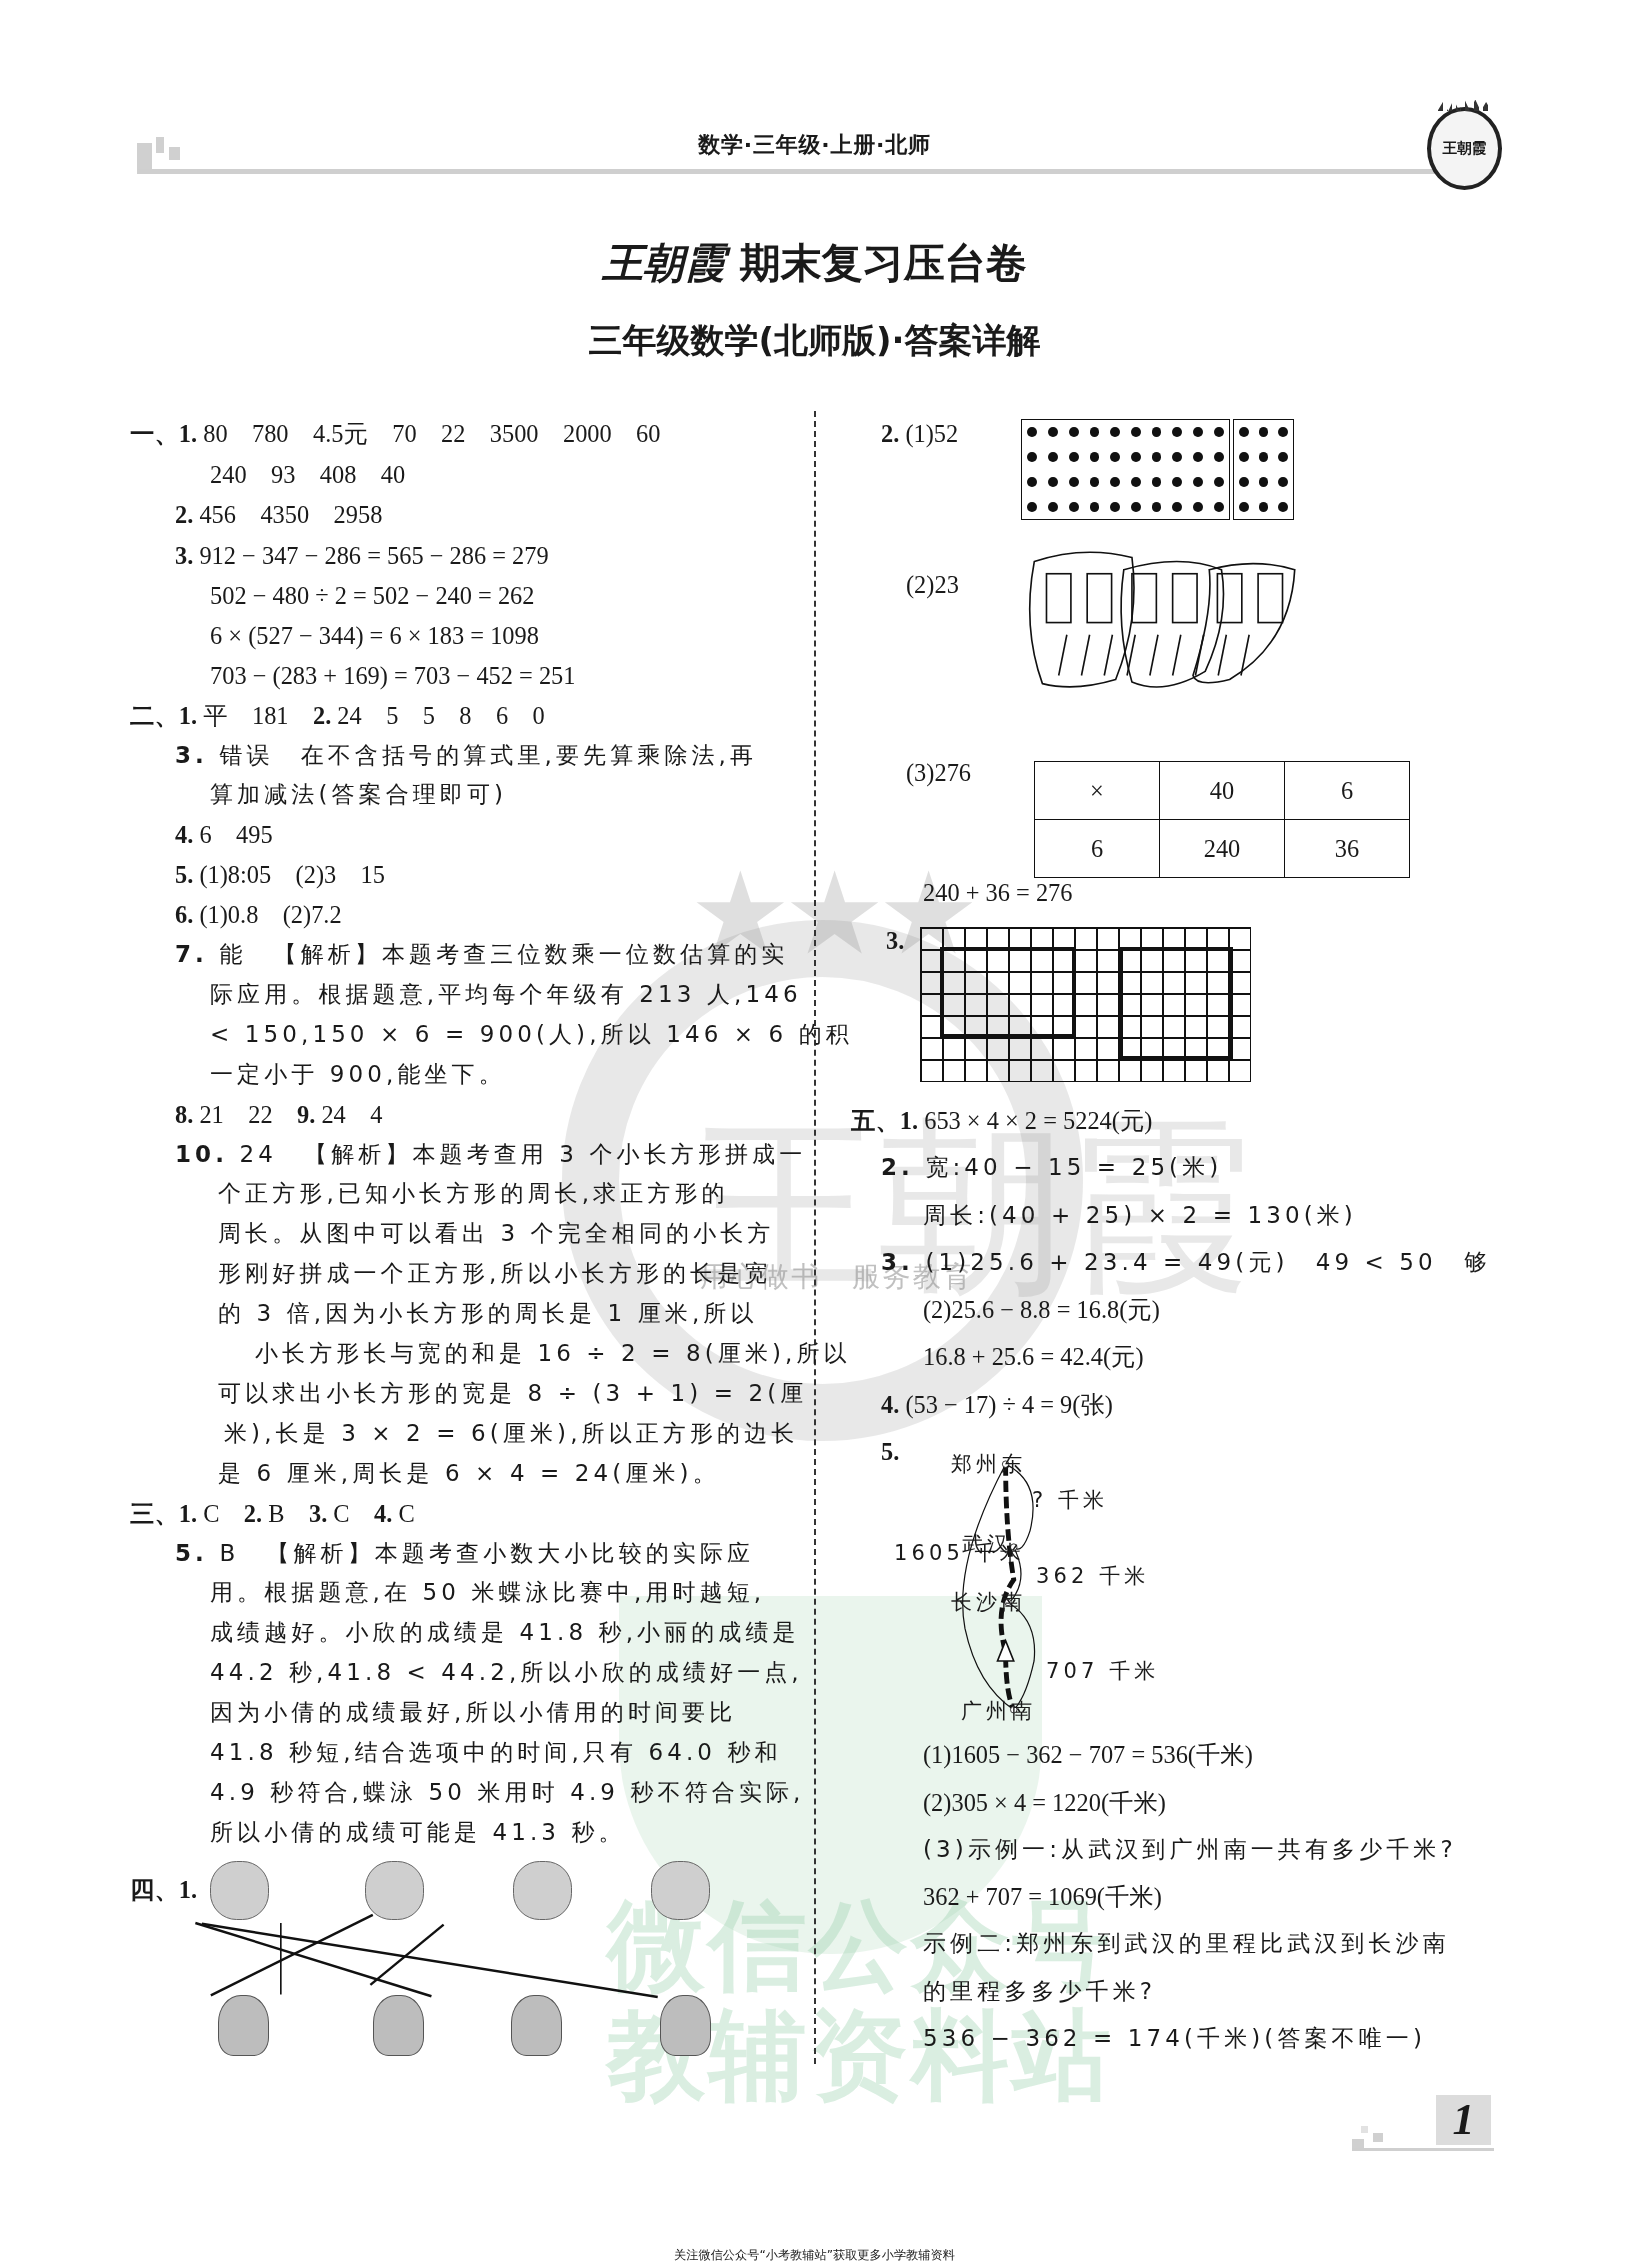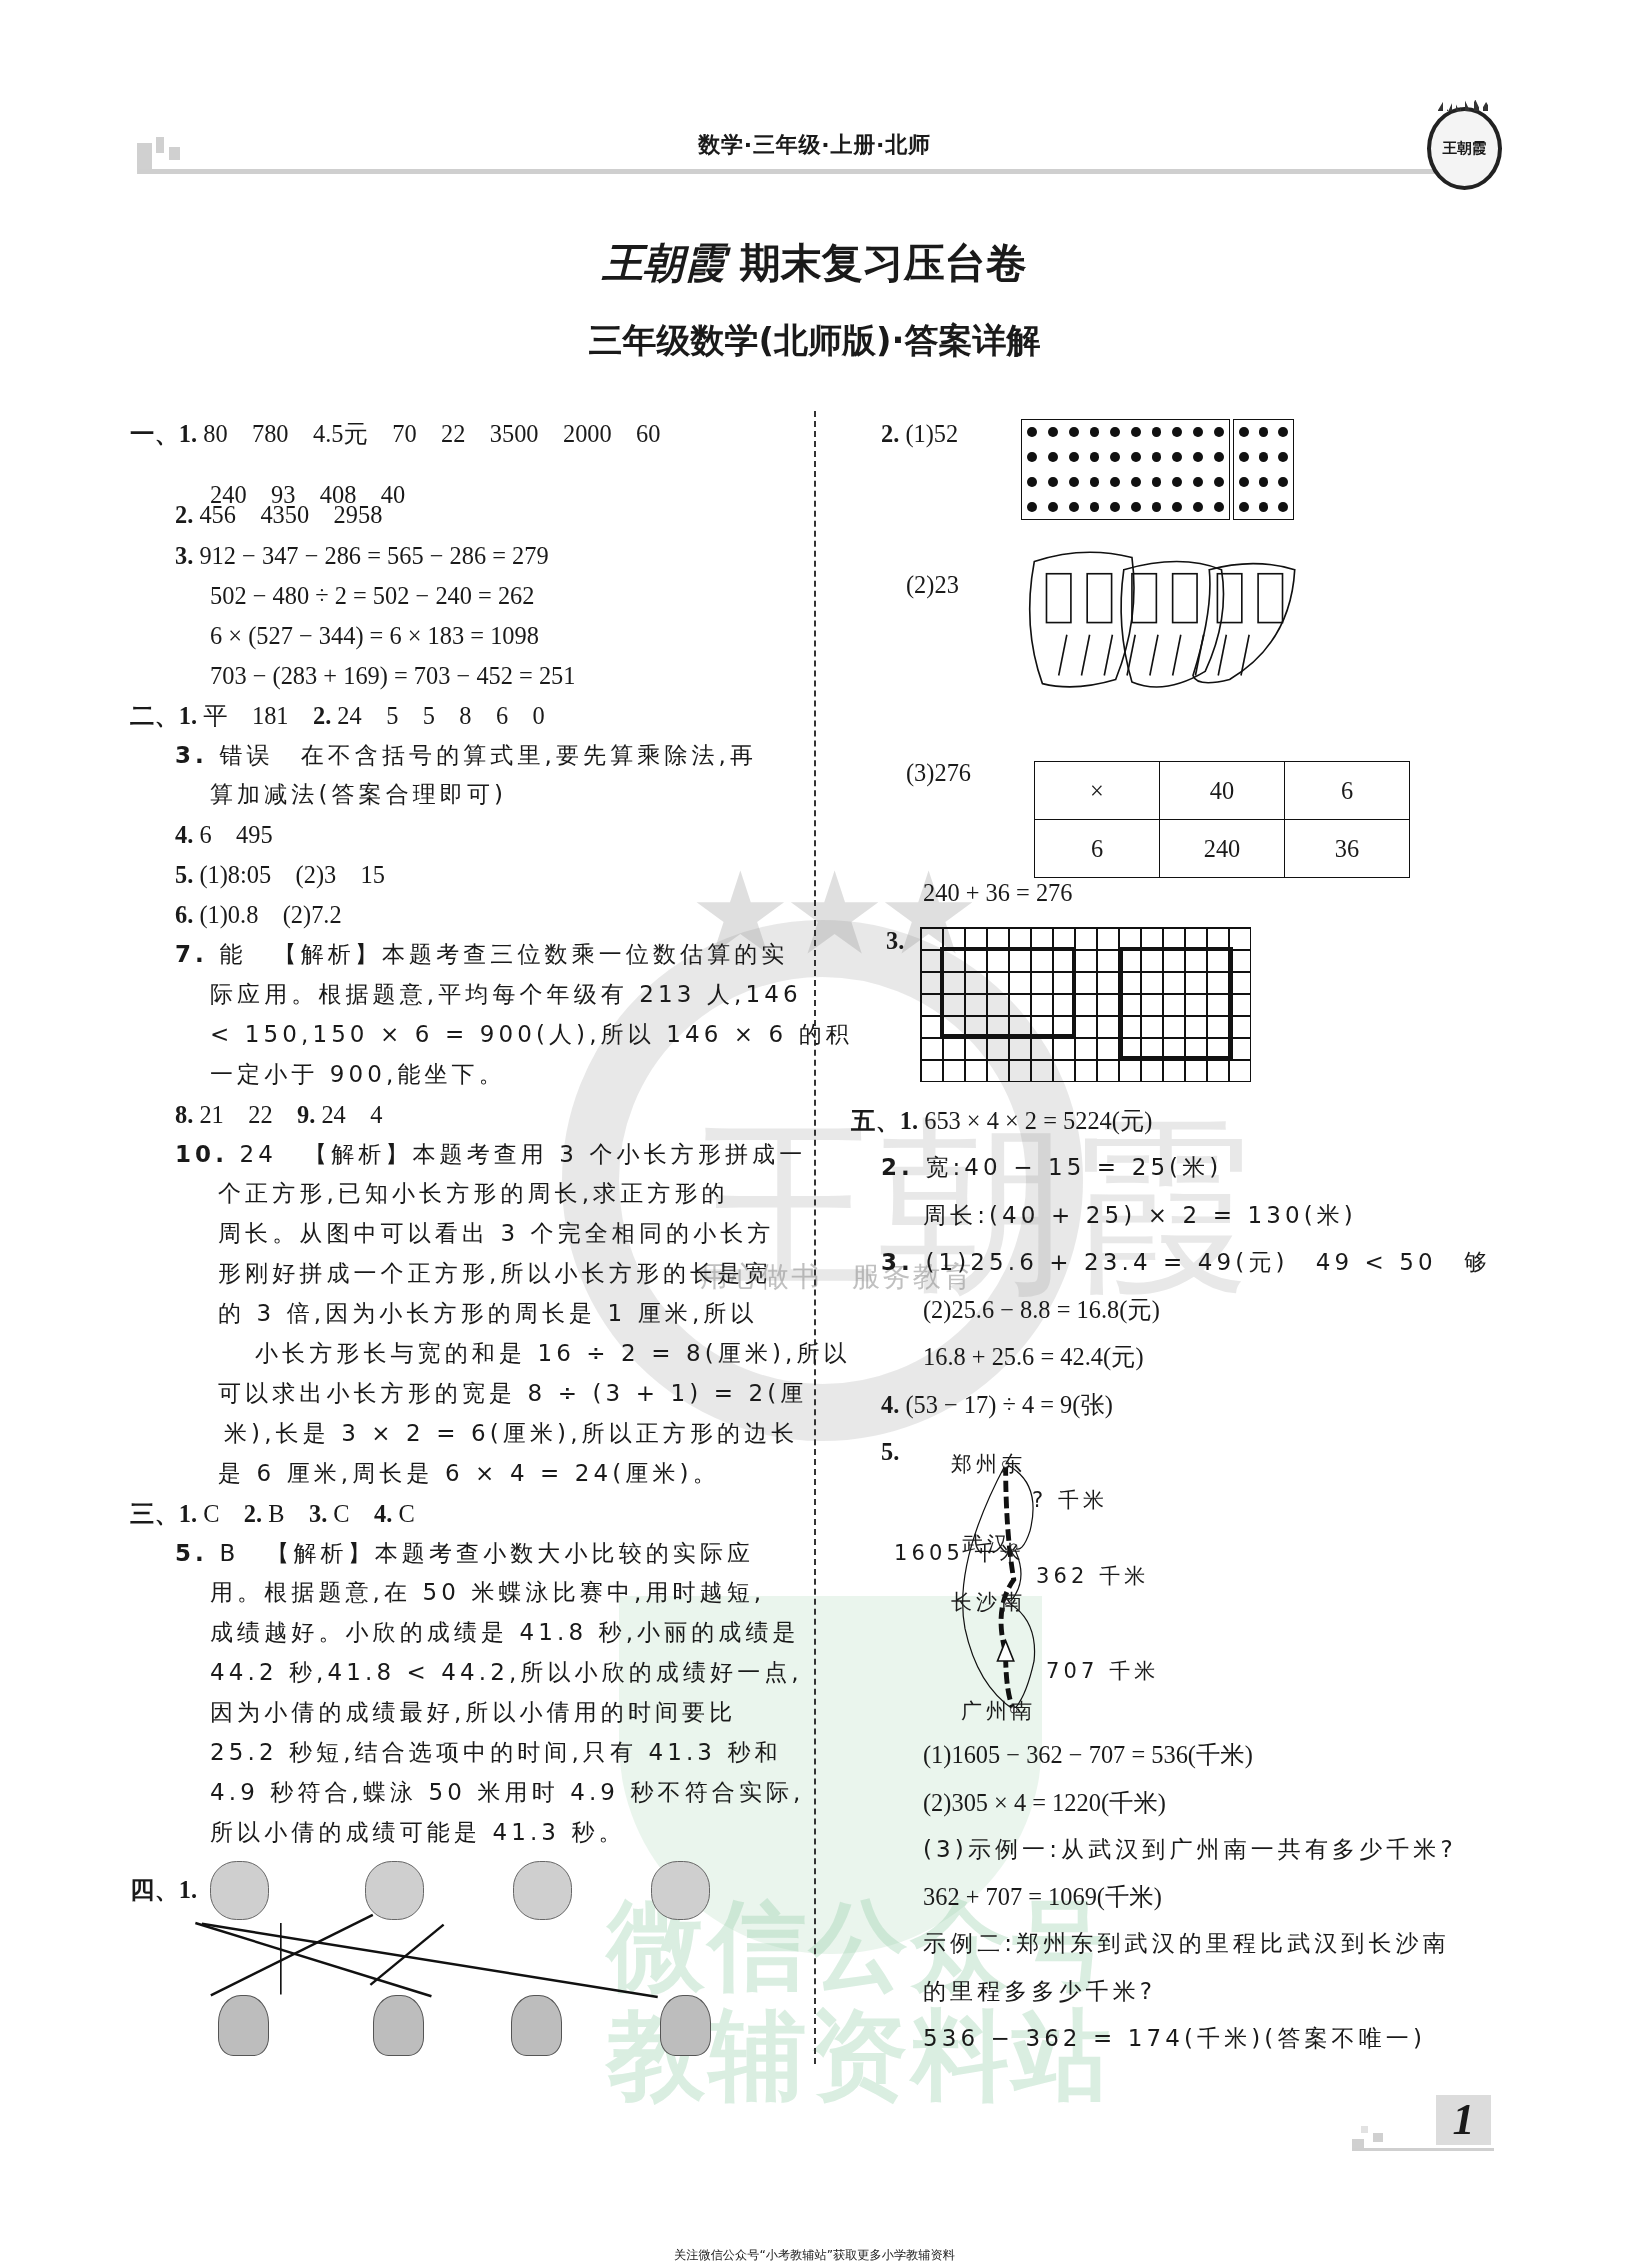--- a/index.html
+++ b/index.html
@@ -67,21 +67,21 @@
 
 <div class="title1">
   <span class="brand">王朝霞</span><span>期末复习压台卷</span>
 </div>
 <div class="title2">三年级数学(北师版)·答案详解</div>
 
 <div class="divider"></div>
 
 <div>
   <div class="line" style="left:130px;top:417px;"><b>一、1.</b> <span>80　780　4.5元　70　22　3500　2000　60</span></div>
-  <div class="line" style="left:210px;top:458px;margin-top:20px;">240　93　408　40</div>
+  <div class="line" style="left:210px;top:458px;">240　93　408　40</div>
   <div class="line" style="left:175px;top:498px;"><b>2.</b> <span>456　4350　2958</span></div>
   <div class="line" style="left:175px;top:539px;"><b>3.</b> <span>912 − 347 − 286 = 565 − 286 = 279</span></div>
   <div class="line" style="left:210px;top:579px;">502 − 480 ÷ 2 = 502 − 240 = 262</div>
   <div class="line" style="left:210px;top:619px;">6 × (527 − 344) = 6 × 183 = 1098</div>
   <div class="line" style="left:210px;top:659px;">703 − (283 + 169) = 703 − 452 = 251</div>
 
   <div class="line" style="left:130px;top:699px;"><b>二、1.</b> <span>平　181</span>　<b>2.</b> <span>24　5　5　8　6　0</span></div>
   <div class="line cn" style="left:175px;top:739px;text-align:right;"><b>3.</b> <span>错误　在不含括号的算式里,要先算乘除法,再</span></div>
   <div class="line cn" style="left:210px;top:778px;">算加减法(答案合理即可)</div>
   <div class="line" style="left:175px;top:818px;"><b>4.</b> <span>6　495</span></div>
@@ -101,21 +101,21 @@
   <div class="line cn" style="left:218px;top:1377px;">可以求出小长方形的宽是 8 ÷ (3 + 1) = 2(厘</div>
   <div class="line cn" style="left:224px;top:1417px;">米),长是 3 × 2 = 6(厘米),所以正方形的边长</div>
   <div class="line cn" style="left:218px;top:1457px;">是 6 厘米,周长是 6 × 4 = 24(厘米)。</div>
 
   <div class="line" style="left:130px;top:1497px;"><b>三、1.</b> <span>C</span>　<b>2.</b> <span>B</span>　<b>3.</b> <span>C</span>　<b>4.</b> <span>C</span></div>
   <div class="line cn" style="left:175px;top:1537px;"><b>5.</b> <span>B　【解析】本题考查小数大小比较的实际应</span></div>
   <div class="line cn" style="left:210px;top:1576px;">用。根据题意,在 50 米蝶泳比赛中,用时越短,</div>
   <div class="line cn" style="left:210px;top:1616px;">成绩越好。小欣的成绩是 41.8 秒,小丽的成绩是</div>
   <div class="line cn" style="left:210px;top:1656px;">44.2 秒,41.8 &lt; 44.2,所以小欣的成绩好一点,</div>
   <div class="line cn" style="left:210px;top:1696px;">因为小倩的成绩最好,所以小倩用的时间要比</div>
-  <div class="line cn" style="left:210px;top:1736px;">25.2 秒短,结合选项中的时间,只有 41.3 秒和</div>
+  <div class="line cn" style="left:210px;top:1736px;">41.8 秒短,结合选项中的时间,只有 64.0 秒和</div>
   <div class="line cn" style="left:210px;top:1776px;">4.9 秒符合,蝶泳 50 米用时 4.9 秒不符合实际,</div>
   <div class="line cn" style="left:210px;top:1816px;text-align:center;">所以小倩的成绩可能是 41.3 秒。</div>
 
   <div class="line" style="left:130px;top:1873px;"><b>四、1.</b></div>
 
   <div>
     <div class="head" style="left:210px;top:1861px;"></div>
     <div class="head" style="left:365px;top:1861px;"></div>
     <div class="head" style="left:513px;top:1861px;"></div>
     <div class="head" style="left:651px;top:1861px;"></div>

